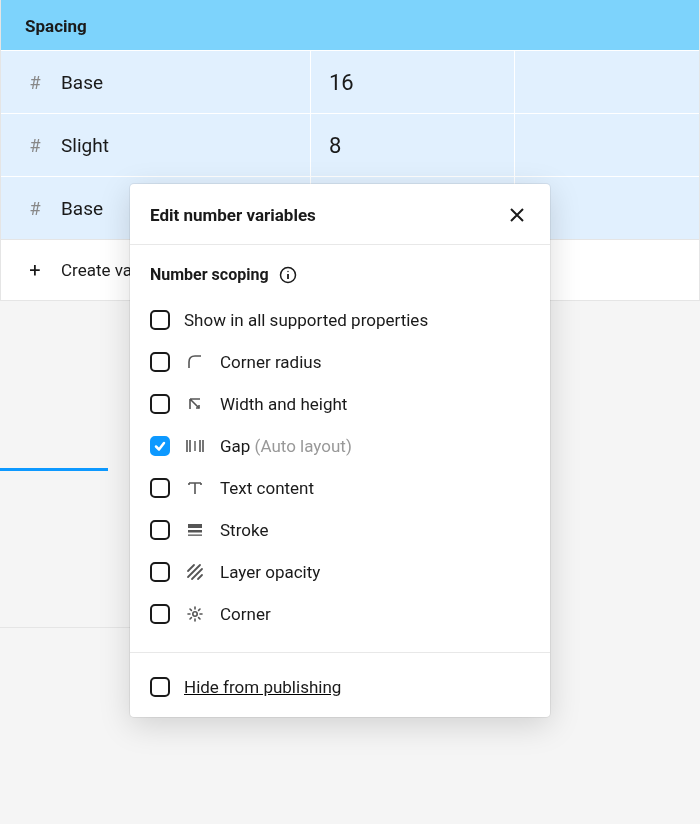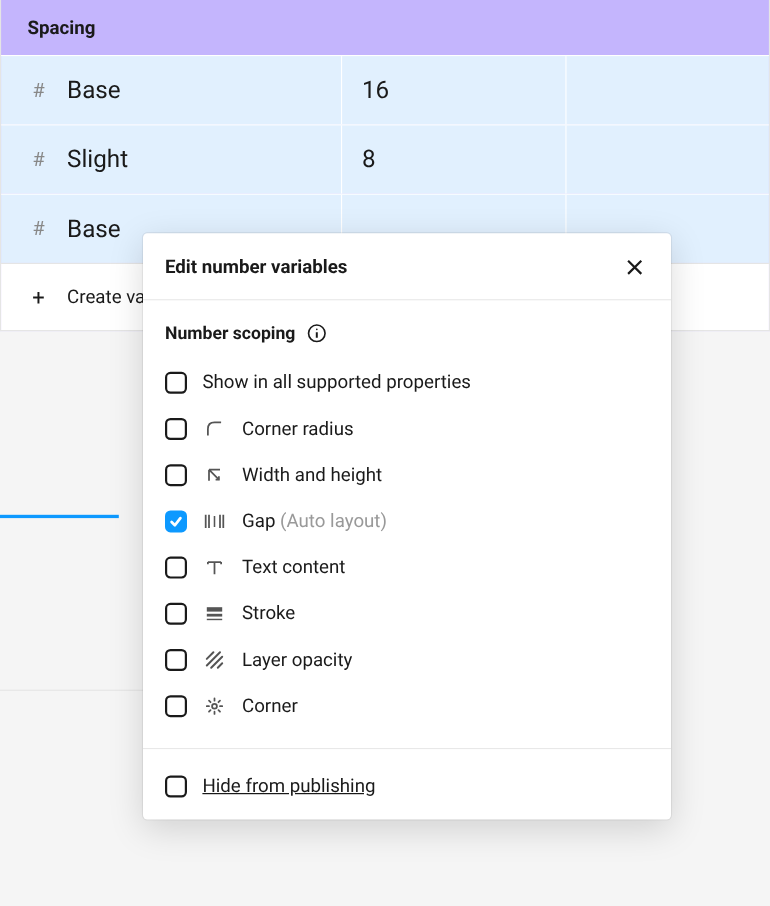--- a/index.html
+++ b/index.html
@@ -5,21 +5,21 @@
     * { box-sizing: border-box; margin: 0; padding: 0; }
     body {
       font-family: -apple-system, BlinkMacSystemFont, "Segoe UI", Roboto, sans-serif;
       background: #f5f5f5;
       width: 700px;
       height: 824px;
       overflow: hidden;
       position: relative;
     }
     .panel-bg {
-      background: #c4b5fd;
+      background: #7dd3fc;
       width: 100%;
       border: 1px solid #e5e5e5;
       border-top: none;
     }
     .section-header {
       padding: 16px 24px 14px;
       font-weight: 700;
       font-size: 17px;
       color: #1a1a1a;
     }
@@ -57,21 +57,21 @@
       flex: 1;
       height: 62px;
     }
     .hash-icon {
       color: #888;
       font-size: 18px;
       width: 20px;
       text-align: center;
     }
     .var-name {
-      font-size: 22px;
+      font-size: 19px;
       color: #1a1a1a;
     }
     .create-row {
       display: flex;
       align-items: center;
       gap: 16px;
       padding: 18px 24px;
       background: #fff;
       border-top: 1px solid #e5e5e5;
       font-size: 17px;
@@ -96,23 +96,23 @@
       top: 627px;
       left: 0;
       width: 130px;
       height: 1px;
       background: #e5e5e5;
     }
 
     
     .dialog {
       position: absolute;
-      top: 212px;
+      top: 184px;
       left: 130px;
-      width: 480px;
+      width: 420px;
       background: #fff;
       border-radius: 4px;
       box-shadow: 0 8px 32px rgba(0,0,0,0.15), 0 0 0 1px rgba(0,0,0,0.06);
     }
     .dialog-header {
       display: flex;
       align-items: center;
       justify-content: space-between;
       padding: 18px 20px 16px 20px;
       border-bottom: 1px solid #e8e8e8;

